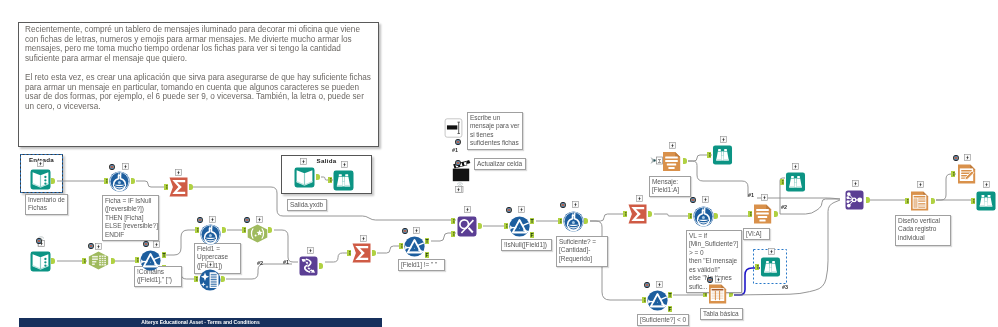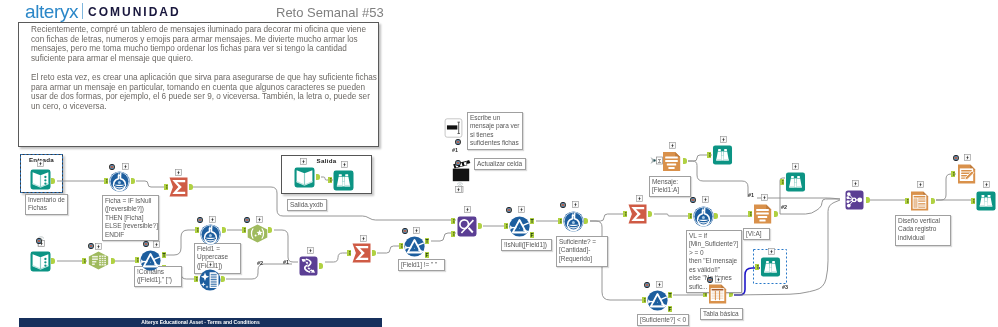--- a/index.html
+++ b/index.html
@@ -4,21 +4,21 @@
 <style>
 html,body{margin:0;padding:0;}
 body{width:998px;height:327px;background:#ffffff;font-family:"Liberation Sans",sans-serif;overflow:hidden;position:relative;}
 #stage{position:absolute;left:0;top:0;width:998px;height:327px;}
 #hdr{position:absolute;left:0;top:0;width:998px;height:22px;}
 #logo{position:absolute;left:25px;top:1px;font-size:19px;color:#2b87c8;letter-spacing:-0.4px;}
 #logodiv{position:absolute;left:82px;top:3px;width:1px;height:16px;background:#7fb7de;}
 #comunidad{position:absolute;left:88px;top:5px;font-size:12px;font-weight:bold;color:#19173d;letter-spacing:2.0px;}
 #reto{position:absolute;left:276px;top:5px;font-size:13px;color:#7f7f7f;}
 #comment{position:absolute;left:18px;top:22px;width:361px;height:125px;border:1px solid #5a5a5a;box-sizing:border-box;background:#fff;box-shadow:2px 2px 2px rgba(0,0,0,0.25);}
-#commenttext{position:absolute;left:12px;top:2px;width:350px;font-size:8.2px;line-height:9.7px;color:#6c6864;}
+#commenttext{position:absolute;left:6px;top:2px;width:350px;font-size:8.2px;line-height:9.7px;color:#6c6864;}
 #commenttext p{margin:0 0 9px 0;}
 #banner{position:absolute;left:19px;top:318px;width:363px;height:9px;background:#16305c;}
 #bannertext{position:absolute;left:0;top:0;width:363px;text-align:center;font-size:5px;font-weight:bold;color:#ffffff;line-height:9px;}
 #wf{position:absolute;left:0;top:0;width:998px;height:327px;}
 #wires{position:absolute;left:0;top:0;width:998px;height:327px;pointer-events:none;}
 .lbl{position:absolute;background:#fff;border:1px solid #a0a0a0;box-sizing:border-box;font-size:6.5px;line-height:8.45px;color:#585858;letter-spacing:-0.05px;padding:1px 2px;box-shadow:1px 1px 1px rgba(0,0,0,0.14);white-space:pre;overflow:hidden;}
 .cont{position:absolute;border:1px solid #555;box-sizing:border-box;background:#fff;box-shadow:2px 2px 2px rgba(0,0,0,0.22);}
 .cont.sel{border:1px solid #3a3a3a;}
 .selov{position:absolute;pointer-events:none;}
 .conttitle{position:absolute;width:100%;text-align:center;font-size:6.2px;font-weight:bold;color:#1a1a1a;top:1px;letter-spacing:0.3px;}
@@ -26,26 +26,20 @@
 .anch.out{border-radius:0 2.5px 2.5px 0;}
 .anch.lab{font-size:5px;line-height:6px;font-weight:bold;color:#16330a;text-align:center;font-family:"Liberation Sans",sans-serif;}
 .cfg{position:absolute;line-height:0;font-size:0;}
 .node{position:absolute;line-height:0;font-size:0;}
 .hash{position:absolute;font-size:5.5px;font-weight:bold;color:#333;}
 </style>
 </head>
 <body>
 
 <div id="stage">
-  <div id="hdr">
-    <div id="logo">alteryx</div>
-    <div id="logodiv"></div>
-    <div id="comunidad">COMUNIDAD</div>
-    <div id="reto">Reto Semanal #53</div>
-  </div>
   <div id="comment">
     <div id="commenttext">
         <p>Recientemente, compré un tablero de mensajes iluminado para decorar mi oficina que viene con fichas de letras, numeros y emojis para armar mensajes. Me divierte mucho armar los mensajes, pero me toma mucho tiempo ordenar los fichas para ver si tengo la cantidad suficiente para armar el mensaje que quiero.</p>
         <p>El reto esta vez, es crear una aplicación que sirva para asegurarse de que hay suficiente fichas para armar un mensaje en particular, tomando en cuenta que algunos caracteres se pueden usar de dos formas, por ejemplo, el 6 puede ser 9, o viceversa. También, la letra o, puede ser un cero, o viceversa.</p>
       </div>
   </div>
   <div id="wf">
     <div class="cont sel" style="left:20px;top:154px;width:43px;height:39px">
         <div class="conttitle">Entrada</div>
       </div>

